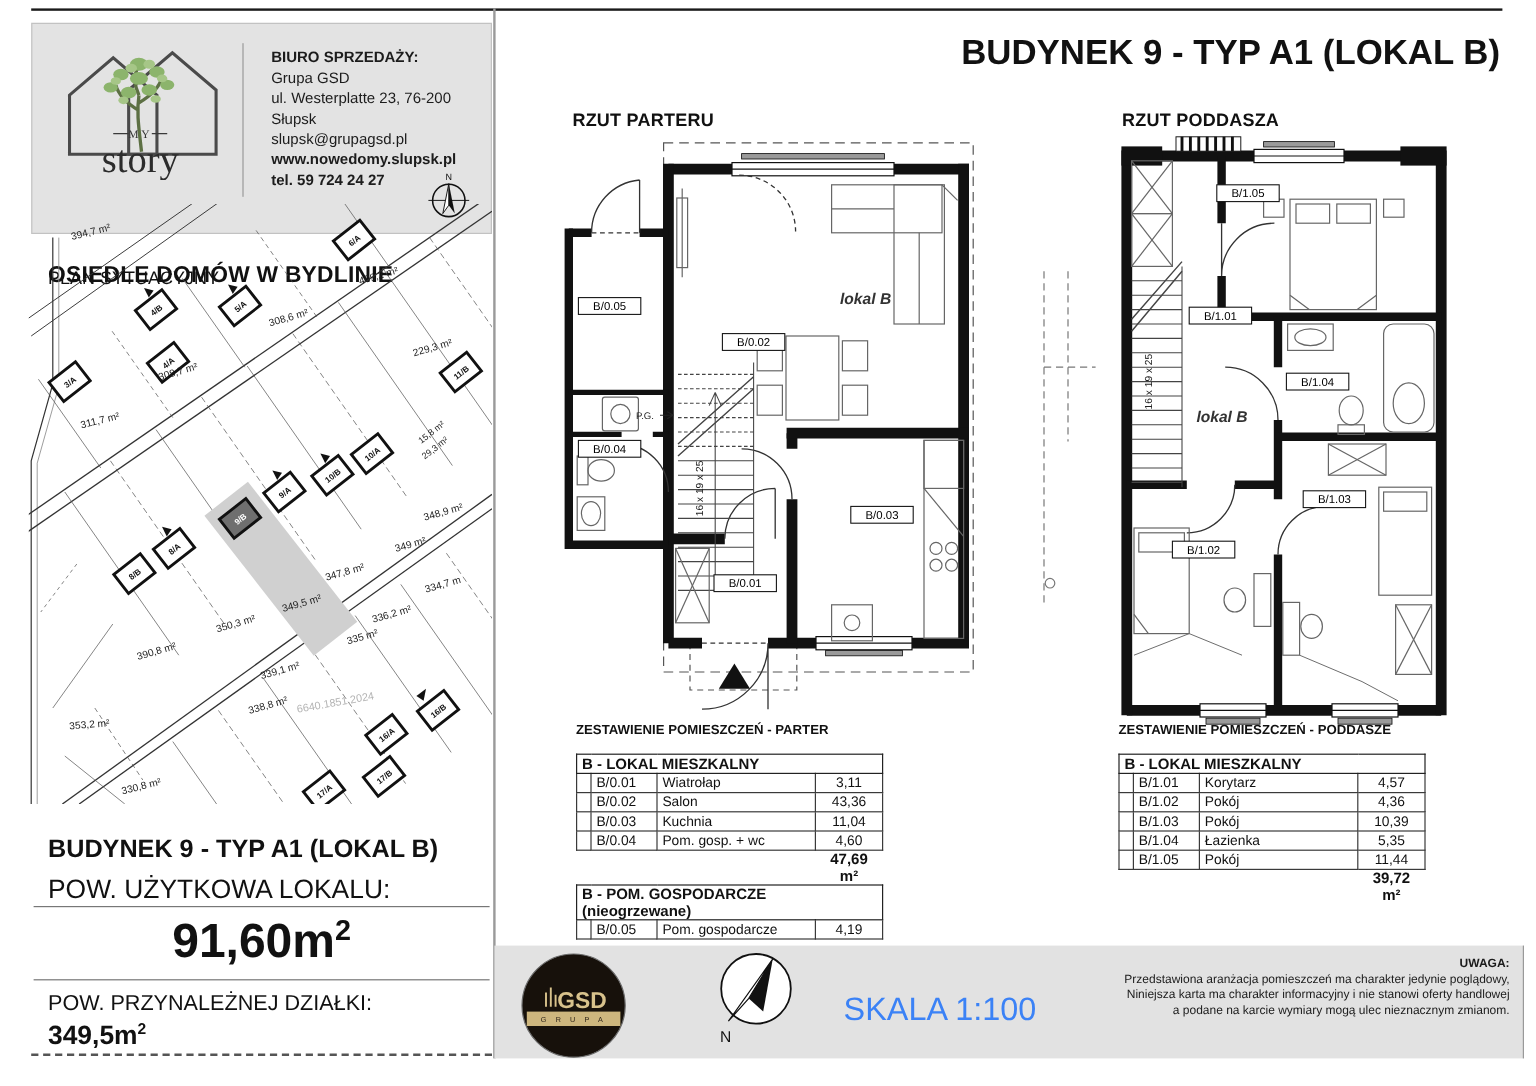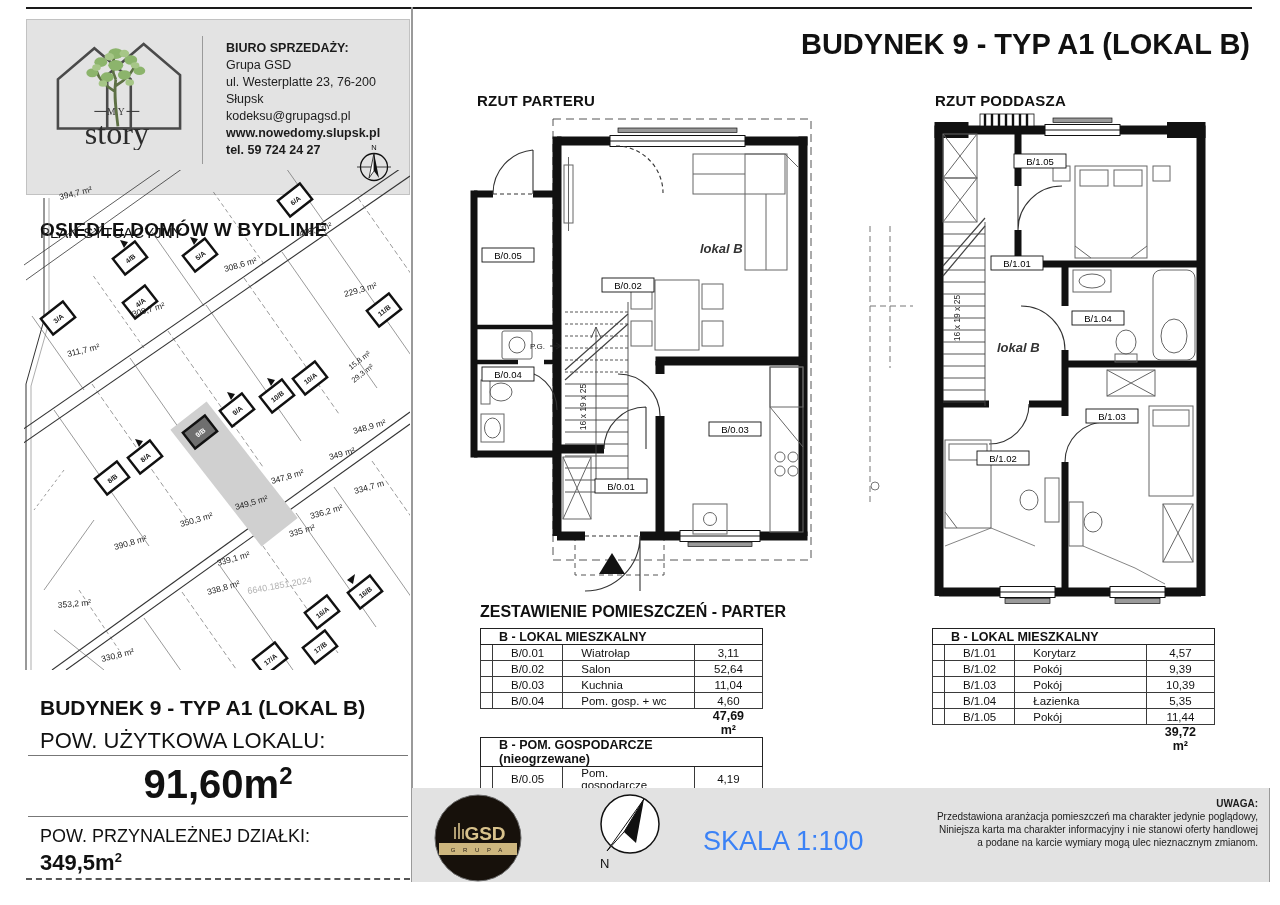--- a/index.html
+++ b/index.html
@@ -27,25 +27,25 @@
   .lb-val2 sup{font-size:13px;}
   .left-dash{left:26px;top:878px;width:384px;border-top:2.5px dashed #555;}
 
   
   .main-title{left:750px;top:28px;width:500px;text-align:right;font-size:29px;font-weight:bold;}
   .plan-head{font-size:15px;font-weight:bold;letter-spacing:.2px;text-align:right;}
   .ph-parter{left:477px;top:92px;}
   .ph-poddasze{left:935px;top:92px;}
 
   
-  .tbl-head{font-size:16px;font-weight:bold;}
+  .tbl-head{font-size:11px;font-weight:bold;}
   .th-parter{left:480px;top:603px;}
   .th-poddasze{left:932px;top:603px;}
   table.rtable{border-collapse:collapse;font-size:11.5px;color:#111;}
-  table.rtable td{border:1px solid #3a3a3a;padding:0 18px;height:16px;box-sizing:border-box;}
+  table.rtable td{border:1px solid #3a3a3a;padding:0 4px;height:16px;box-sizing:border-box;}
   table.rtable td.sec{font-weight:bold;font-size:12.5px;border:1.5px solid #222;}
   table.rtable td.ind{width:12px;padding:0;}
   table.rtable td.code{width:55px;}
   table.rtable td.nm{width:132px;}
   table.rtable td.ar{width:56px;text-align:center;}
   table.rtable tr.sum td{border:none;font-weight:bold;font-size:12.5px;height:18px;}
   table.rtable tr.sum td.ar{text-align:center;}
   .t-parter{left:480px;top:628px;}
   .t-poddasze{left:932px;top:628px;}
 
@@ -96,21 +96,21 @@
     <line x1="42" y1="76" x2="54" y2="76" stroke="#3a3a3a" stroke-width="1"></line>
     <line x1="72" y1="76" x2="84" y2="76" stroke="#3a3a3a" stroke-width="1"></line>
     <text class="serif" x="63" y="79" font-size="9" letter-spacing="2" text-anchor="middle" fill="#333">MY</text>
     <text class="serif" x="63" y="106" font-size="30" text-anchor="middle" fill="#2c2c2c">story</text>
   </svg>
   <div class="abs brand-divider"></div>
   <div class="abs contact">
     <div class="b">BIURO SPRZEDAŻY:</div>
     <div>Grupa GSD</div>
     <div>ul. Westerplatte 23, 76-200 Słupsk</div>
-    <div>kodeksu@grupagsd.pl</div>
+    <div>slupsk@grupagsd.pl</div>
     <div class="b">www.nowedomy.slupsk.pl</div>
     <div class="b">tel. 59 724 24 27</div>
   </div>
 
   <div class="abs sp-head1">OSIEDLE DOMÓW W BYDLINIE</div>
   <div class="abs sp-head2">PLAN SYTUACYJNY</div>
 
   <svg class="abs" style="left:352px;top:140px;" width="44" height="48" viewBox="0 0 44 48">
     <text x="22" y="10" font-size="7.5" text-anchor="middle" fill="#111">N</text>
     <circle cx="22" cy="27" r="13.5" fill="none" stroke="#111" stroke-width="1.3"></circle>
@@ -561,21 +561,21 @@
     <tr>
           <td class="ind"></td>
           <td class="code">B/0.01</td>
           <td class="nm">Wiatrołap</td>
           <td class="ar">3,11</td>
         </tr>
     <tr>
           <td class="ind"></td>
           <td class="code">B/0.02</td>
           <td class="nm">Salon</td>
-          <td class="ar">52,64</td>
+          <td class="ar">43,36</td>
         </tr>
     <tr>
           <td class="ind"></td>
           <td class="code">B/0.03</td>
           <td class="nm">Kuchnia</td>
           <td class="ar">11,04</td>
         </tr>
     <tr>
           <td class="ind"></td>
           <td class="code">B/0.04</td>
@@ -591,36 +591,37 @@
         </tr>
     <tr>
           <td class="ind"></td>
           <td class="code">B/0.05</td>
           <td class="nm">Pom. gospodarcze</td>
           <td class="ar">4,19</td>
         </tr>
   </tbody>
     </table>
 
+  <div class="abs tbl-head th-poddasze">ZESTAWIENIE POMIESZCZEŃ - PODDASZE</div>
   <table class="abs rtable t-poddasze">
     <tbody>
         <tr>
           <td class="sec" colspan="4">B - LOKAL MIESZKALNY</td>
         </tr>
     <tr>
           <td class="ind"></td>
           <td class="code">B/1.01</td>
           <td class="nm">Korytarz</td>
           <td class="ar">4,57</td>
         </tr>
     <tr>
           <td class="ind"></td>
           <td class="code">B/1.02</td>
           <td class="nm">Pokój</td>
-          <td class="ar">9,39</td>
+          <td class="ar">4,36</td>
         </tr>
     <tr>
           <td class="ind"></td>
           <td class="code">B/1.03</td>
           <td class="nm">Pokój</td>
           <td class="ar">10,39</td>
         </tr>
     <tr>
           <td class="ind"></td>
           <td class="code">B/1.04</td>

